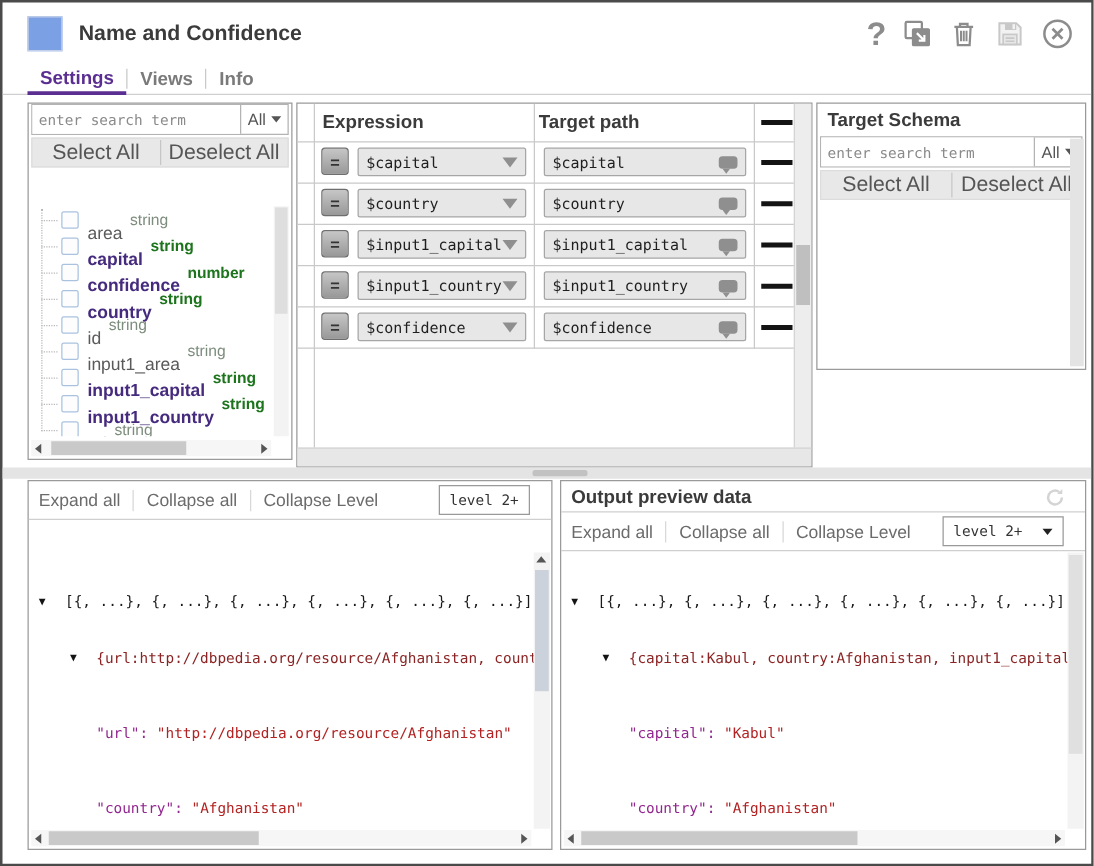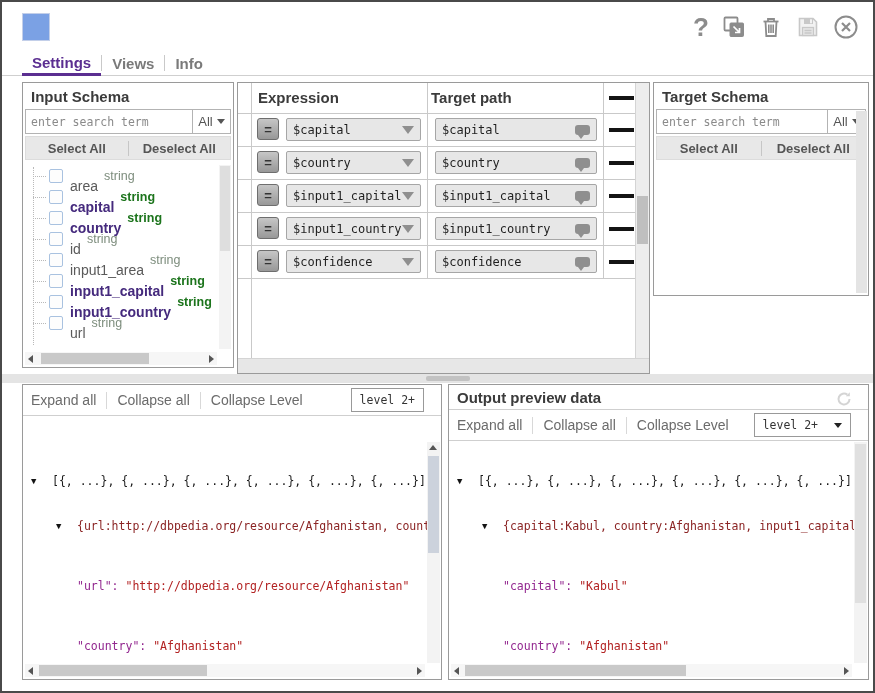--- a/index.html
+++ b/index.html
@@ -25,21 +25,21 @@
   .panel{position:absolute;border:1px solid #9a9a9a;background:#fff;box-sizing:border-box;}
   .schema-title{height:26px;line-height:27px;padding-left:8px;font-size:15px;font-weight:bold;color:#3b3b3b;}
   .search-row{height:25px;margin:0 2px;border:1px solid #b3b3b3;display:flex;box-sizing:border-box;align-items:stretch;}
   .search-row input{flex:1;min-width:0;border:none;outline:none;font-family:"DejaVu Sans Mono",monospace;
         font-size:11.5px;color:#555;padding:0 5px;background:#fff;}
   .search-row input::placeholder{color:#8a8a8a;opacity:1;}
   .all-dd{width:37px;border-left:1px solid #b3b3b3;display:flex;align-items:center;justify-content:center;
         gap:4px;font-size:13px;color:#555;cursor:default;}
   .caret-down{width:0;height:0;border-left:4px solid transparent;border-right:4px solid transparent;border-top:5px solid #555;}
   .sel-row{height:22px;margin:2px 2px 0 2px;background:#e8e8e8;border:1px solid #dcdcdc;display:flex;
-        font-size:13px;color:#555;align-items:center;font-weight:bold;}
+        font-size:17px;color:#555;align-items:center;}
   .sel-row .half{flex:1;text-align:center;}
   .sel-row .half:first-child{border-right:1px solid #c6c6c6;}
 
   
   .tree{position:absolute;left:2px;top:82px;right:16px;bottom:18px;overflow:hidden;}
   .vguide{position:absolute;left:8px;top:2px;height:178px;border-left:1px dotted #b9b9b9;}
   .trow{position:relative;display:flex;align-items:center;height:21px;padding-left:24px;}
   .trow::before{content:"";position:absolute;left:8px;top:50%;width:13px;border-top:1px dotted #b9b9b9;}
   .cbx{width:12px;height:12px;border:1px solid #a9c2e0;border-radius:2px;background:#fdfdfd;margin-right:7px;flex:none;}
   .f-name{font-size:14px;color:#5a5a5a;white-space:nowrap;margin-top:20px;}
@@ -109,20 +109,21 @@
   .pv-htrack{position:absolute;left:2px;right:16px;bottom:2px;height:13px;background:#f6f6f6;}
   .refresh{position:absolute;right:16px;top:4px;}
 </style>
 </head>
 <body>
 
 <div class="dlg">
 
   <div class="titlebar">
     <div class="app-icon"></div>
+    <div class="title">Name and Confidence</div>
     <div class="tb-icons">
       <span class="q">?</span>
       <span>
         <svg width="24" height="24" viewBox="0 0 24 24">
           <rect x="2.5" y="2.5" width="13" height="13" rx="1" fill="none" stroke="#8c8c8c" stroke-width="1.8"></rect>
           <rect x="8" y="8" width="13.5" height="13.5" rx="1" fill="#8c8c8c" stroke="#8c8c8c"></rect>
           <path d="M11.5 11.5 L17.5 17.5 M17.5 13 V17.5 H13" fill="none" stroke="#fff" stroke-width="1.7"></path>
         </svg>
       </span>
       <span>
@@ -154,21 +155,20 @@
   <div class="tabline"></div>
   <div class="tabbar">
     <div class="tab active">Settings</div>
     <div class="tabsep"></div>
     <div class="tab">Views</div>
     <div class="tabsep"></div>
     <div class="tab">Info</div>
   </div>
 
   <div class="panel" id="input-schema" style="left:20px;top:80px;width:212px;height:286px;">
-    <div class="schema-title">Input Schema</div>
     <div class="search-row">
       <input type="text" placeholder="enter search term" style="">
       <div class="all-dd">
         <span>All</span>
         <span class="caret-down"></span>
       </div>
     </div>
     <div class="sel-row">
       <div class="half">Select All</div>
       <div class="half">Deselect All</div>
@@ -181,20 +181,25 @@
           <span class="f-name">area</span>
           <span class="f-type">string</span>
         </div>
 
         <div class="trow emph">
           <span class="cbx"></span>
           <span class="f-name">capital</span>
           <span class="f-type">string</span>
         </div>
 
+        <div class="trow emph">
+          <span class="cbx"></span>
+          <span class="f-name">confidence</span>
+          <span class="f-type">number</span>
+        </div>
 
         <div class="trow emph">
           <span class="cbx"></span>
           <span class="f-name">country</span>
           <span class="f-type">string</span>
         </div>
 
         <div class="trow">
           <span class="cbx"></span>
           <span class="f-name">id</span>

